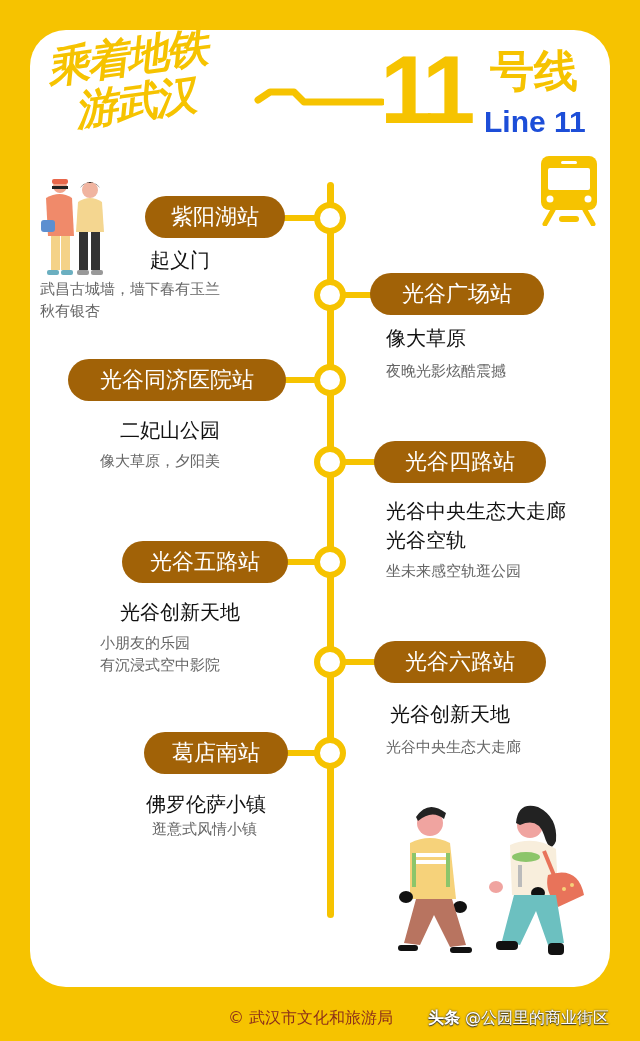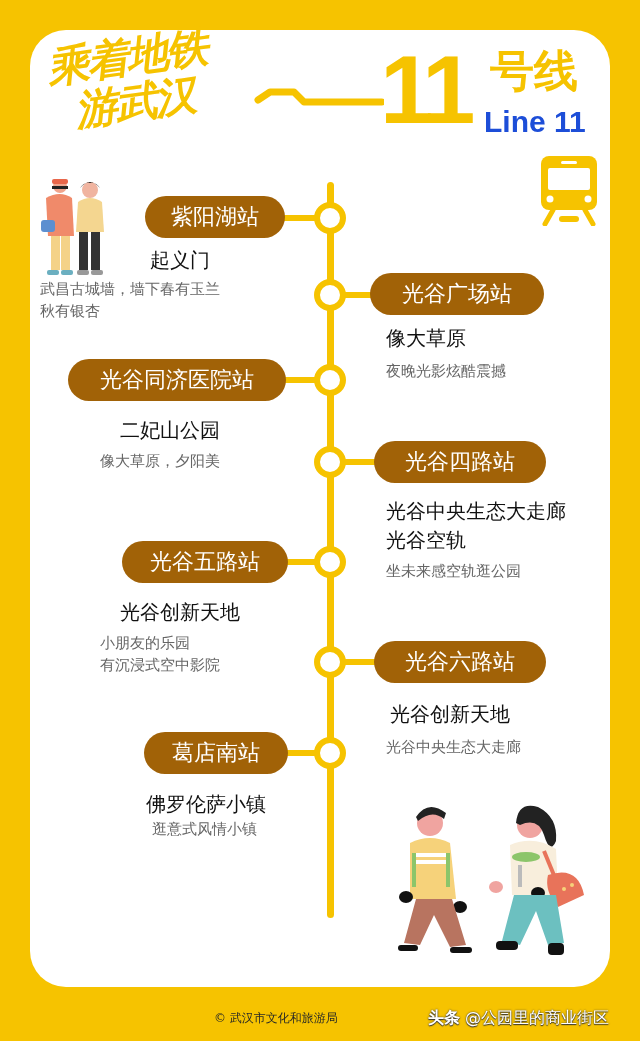--- a/index.html
+++ b/index.html
@@ -56,22 +56,22 @@
   }
   .spot {
     position: absolute; color: #111; font-size: 20px; line-height: 28px; white-space: nowrap;
   }
   .desc {
     position: absolute; color: #666; font-size: 15px; line-height: 22px; white-space: nowrap;
   }
   .right { text-align: left; }
 
   .footer-left {
-    position: absolute; left: 214px; top: 1006px; color: #0f172a;
-    font-size: 12px; line-height: 24px; opacity: .9;
+    position: absolute; left: 228px; top: 1006px; color: #7f1d1d;
+    font-size: 16px; line-height: 24px; opacity: .9;
   }
   .footer-right {
     position: absolute; left: 428px; top: 1006px; color: #fff;
     font-size: 16px; line-height: 24px; text-shadow: 0 0 2px #333, 0 1px 1px #333;
   }
   .footer-right b { font-weight: bold; }
 </style>
 </head>
 <body>
 

